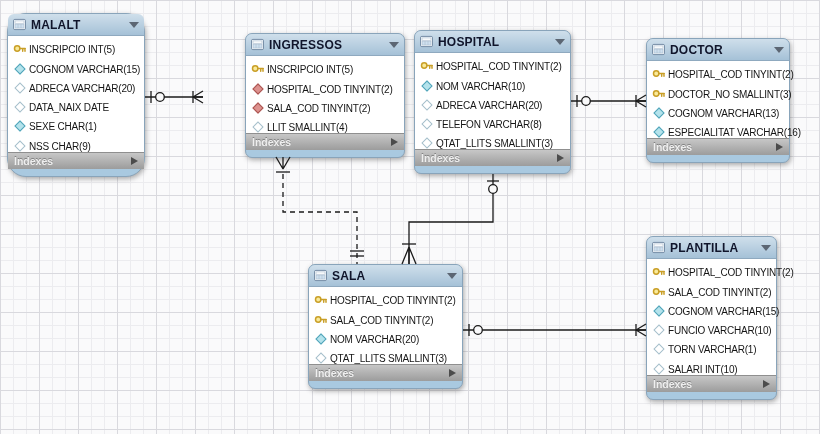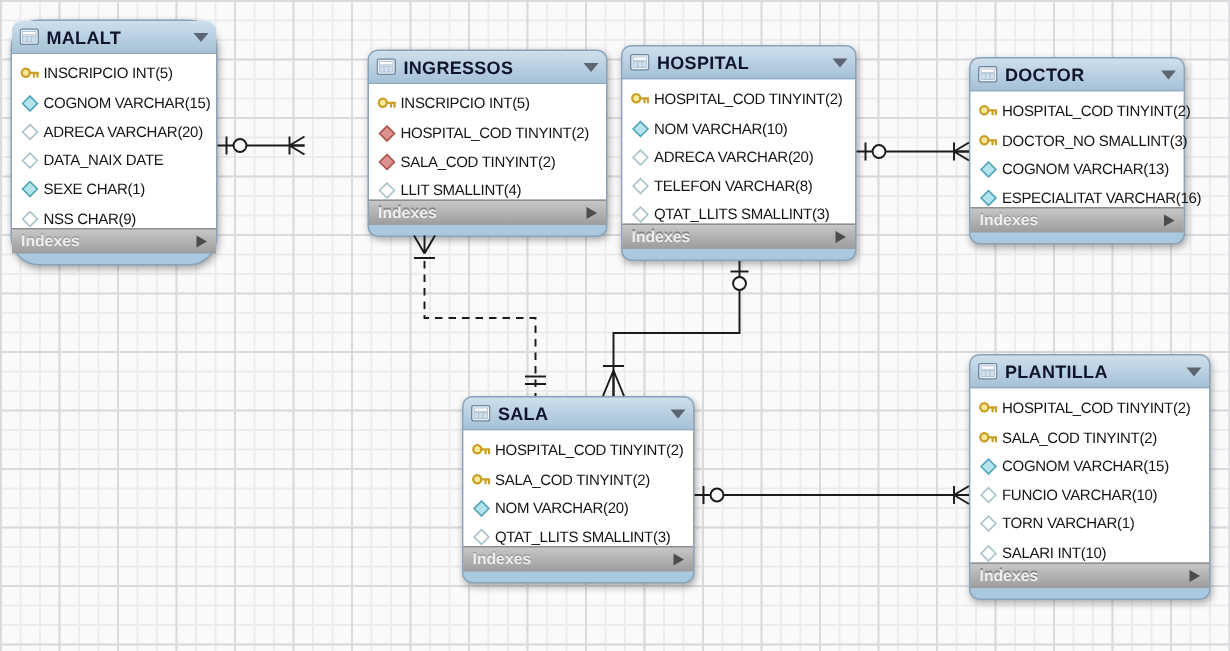--- a/index.html
+++ b/index.html
@@ -18,21 +18,21 @@
     position:absolute;z-index:2;box-sizing:border-box;
     border:1px solid #89a4ba;border-radius:7px;
     background:#a9c9e0;padding-bottom:7px;
     box-shadow:1px 2px 5px rgba(70,70,70,.45);
   }
   #t-malalt{left:7px;top:13px;width:138px;border-radius:19px;}
   #t-ingressos{left:203px;top:33px;width:160px;margin-left:42px;}
   #t-hospital{left:414px;top:30px;width:157px;}
   #t-doctor{left:646px;top:38px;width:144px;}
   #t-sala{left:308px;top:264px;width:155px;}
-  #t-plantilla{left:646px;top:236px;width:161px;}
+  #t-plantilla{left:646px;top:236px;width:131px;}
   .th{
     height:21px;display:flex;align-items:center;gap:5px;padding:0 5px;
     background:linear-gradient(#cfdfeb,#a5c1d7);
     border-radius:6px 6px 0 0;border-bottom:1px solid #8fa9bf;
   }
   .tname{font-size:12px;font-weight:bold;color:#10152b;letter-spacing:.2px;}
   .coll{margin-left:auto;width:0;height:0;border-left:5px solid transparent;border-right:5px solid transparent;border-top:6px solid #5c6673;}
   .tb{background:#fff;}
   .row{height:19.3px;display:flex;align-items:flex-end;gap:3px;padding:0 5px;}
   .lbl{font-size:10px;letter-spacing:-0.2px;color:#151515;white-space:nowrap;}

